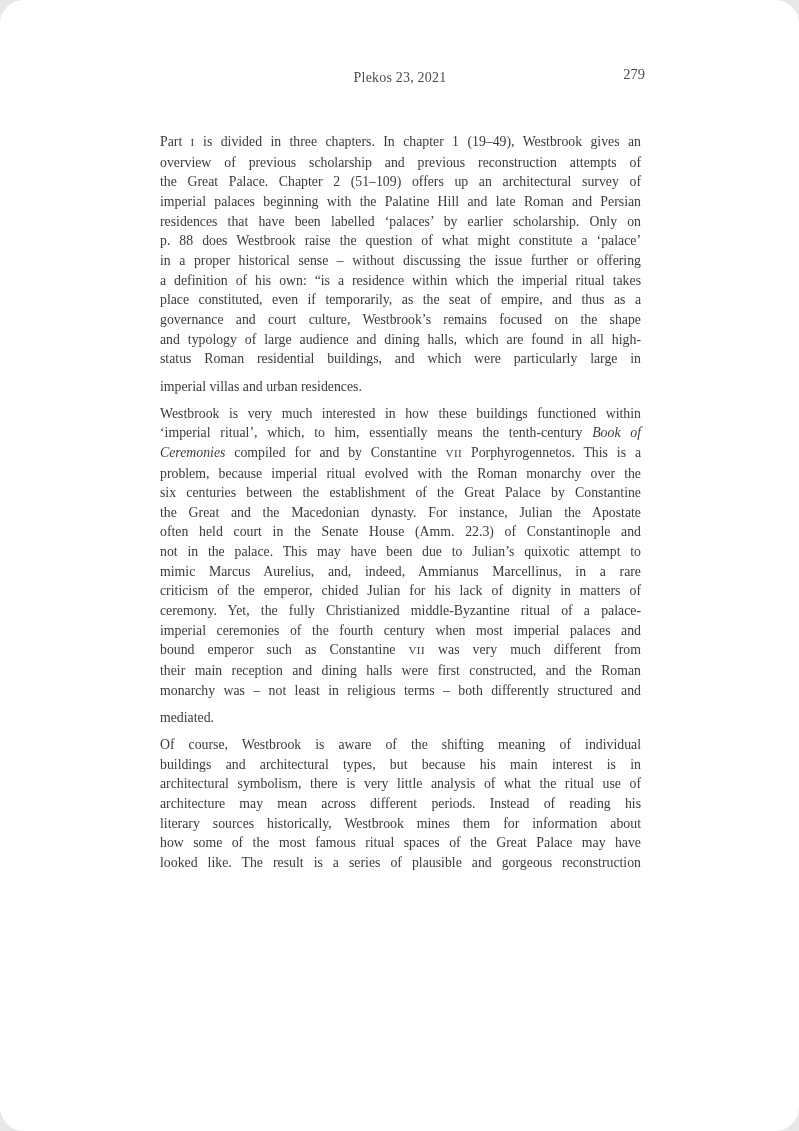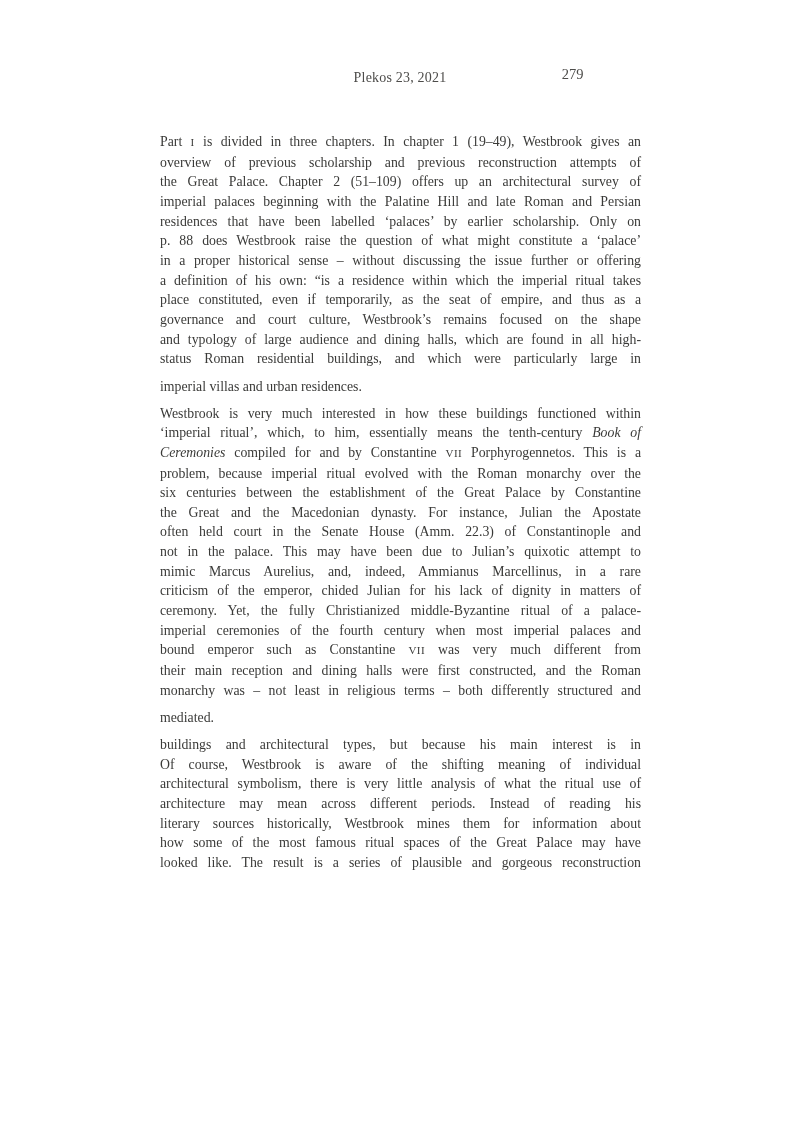--- a/index.html
+++ b/index.html
@@ -3,37 +3,38 @@
 <meta charset="utf-8">
 <style>
   html, body { margin: 0; padding: 0; background: #e8e8e8; }
   .page {
     position: relative;
     width: 799px;
     height: 1131px;
     background: #ffffff;
     font-family: "Liberation Serif", "DejaVu Serif", serif;
     overflow: hidden;
+    border-radius: 24px;
   }
   .running-head {
     position: absolute;
     left: 160px;
     top: 70px;
     width: 480px;
     text-align: center;
     font-size: 14px;
     color: #4d4c4a;
     letter-spacing: 0.2px;
   }
   .page-number {
     position: absolute;
     left: 500px;
     top: 66px;
     width: 145px;
-    text-align: center;
+    text-align: right;
     font-size: 14.5px;
     color: #4d4c4a;
   }
   .body-block {
     position: absolute;
     left: 160px;
     top: 132px;
     width: 481px;
     color: #3a3a38;
     font-size: 13.8px;
@@ -85,22 +86,22 @@
         <div class="line"><span>mimic Marcus Aurelius, and, indeed, Ammianus Marcellinus, in a rare</span></div>
         <div class="line"><span>criticism of the emperor, chided Julian for his lack of dignity in matters of</span></div>
         <div class="line"><span>ceremony. Yet, the fully Christianized middle-Byzantine ritual of a palace-</span></div>
         <div class="line"><span>imperial ceremonies of the fourth century when most imperial palaces and</span></div>
         <div class="line"><span>bound emperor such as Constantine </span><span class="smallcaps">VII</span><span> was very much different from</span></div>
         <div class="line"><span>their main reception and dining halls were first constructed, and the Roman</span></div>
         <div class="line"><span>monarchy was – not least in religious terms – both differently structured and</span></div>
         <div class="line last"><span>mediated.</span></div>
       </div>
       <div class="para">
+        <div class="line"><span>Of course, Westbrook is aware of the shifting meaning of individual</span></div>
         <div class="line"><span>buildings and architectural types, but because his main interest is in</span></div>
-        <div class="line"><span>Of course, Westbrook is aware of the shifting meaning of individual</span></div>
         <div class="line"><span>architectural symbolism, there is very little analysis of what the ritual use of</span></div>
         <div class="line"><span>architecture may mean across different periods. Instead of reading his</span></div>
         <div class="line"><span>literary sources historically, Westbrook mines them for information about</span></div>
         <div class="line"><span>how some of the most famous ritual spaces of the Great Palace may have</span></div>
         <div class="line"><span>looked like. The result is a series of plausible and gorgeous reconstruction</span></div>
       </div>
     </div>
 </div>
 
 </body></html>

